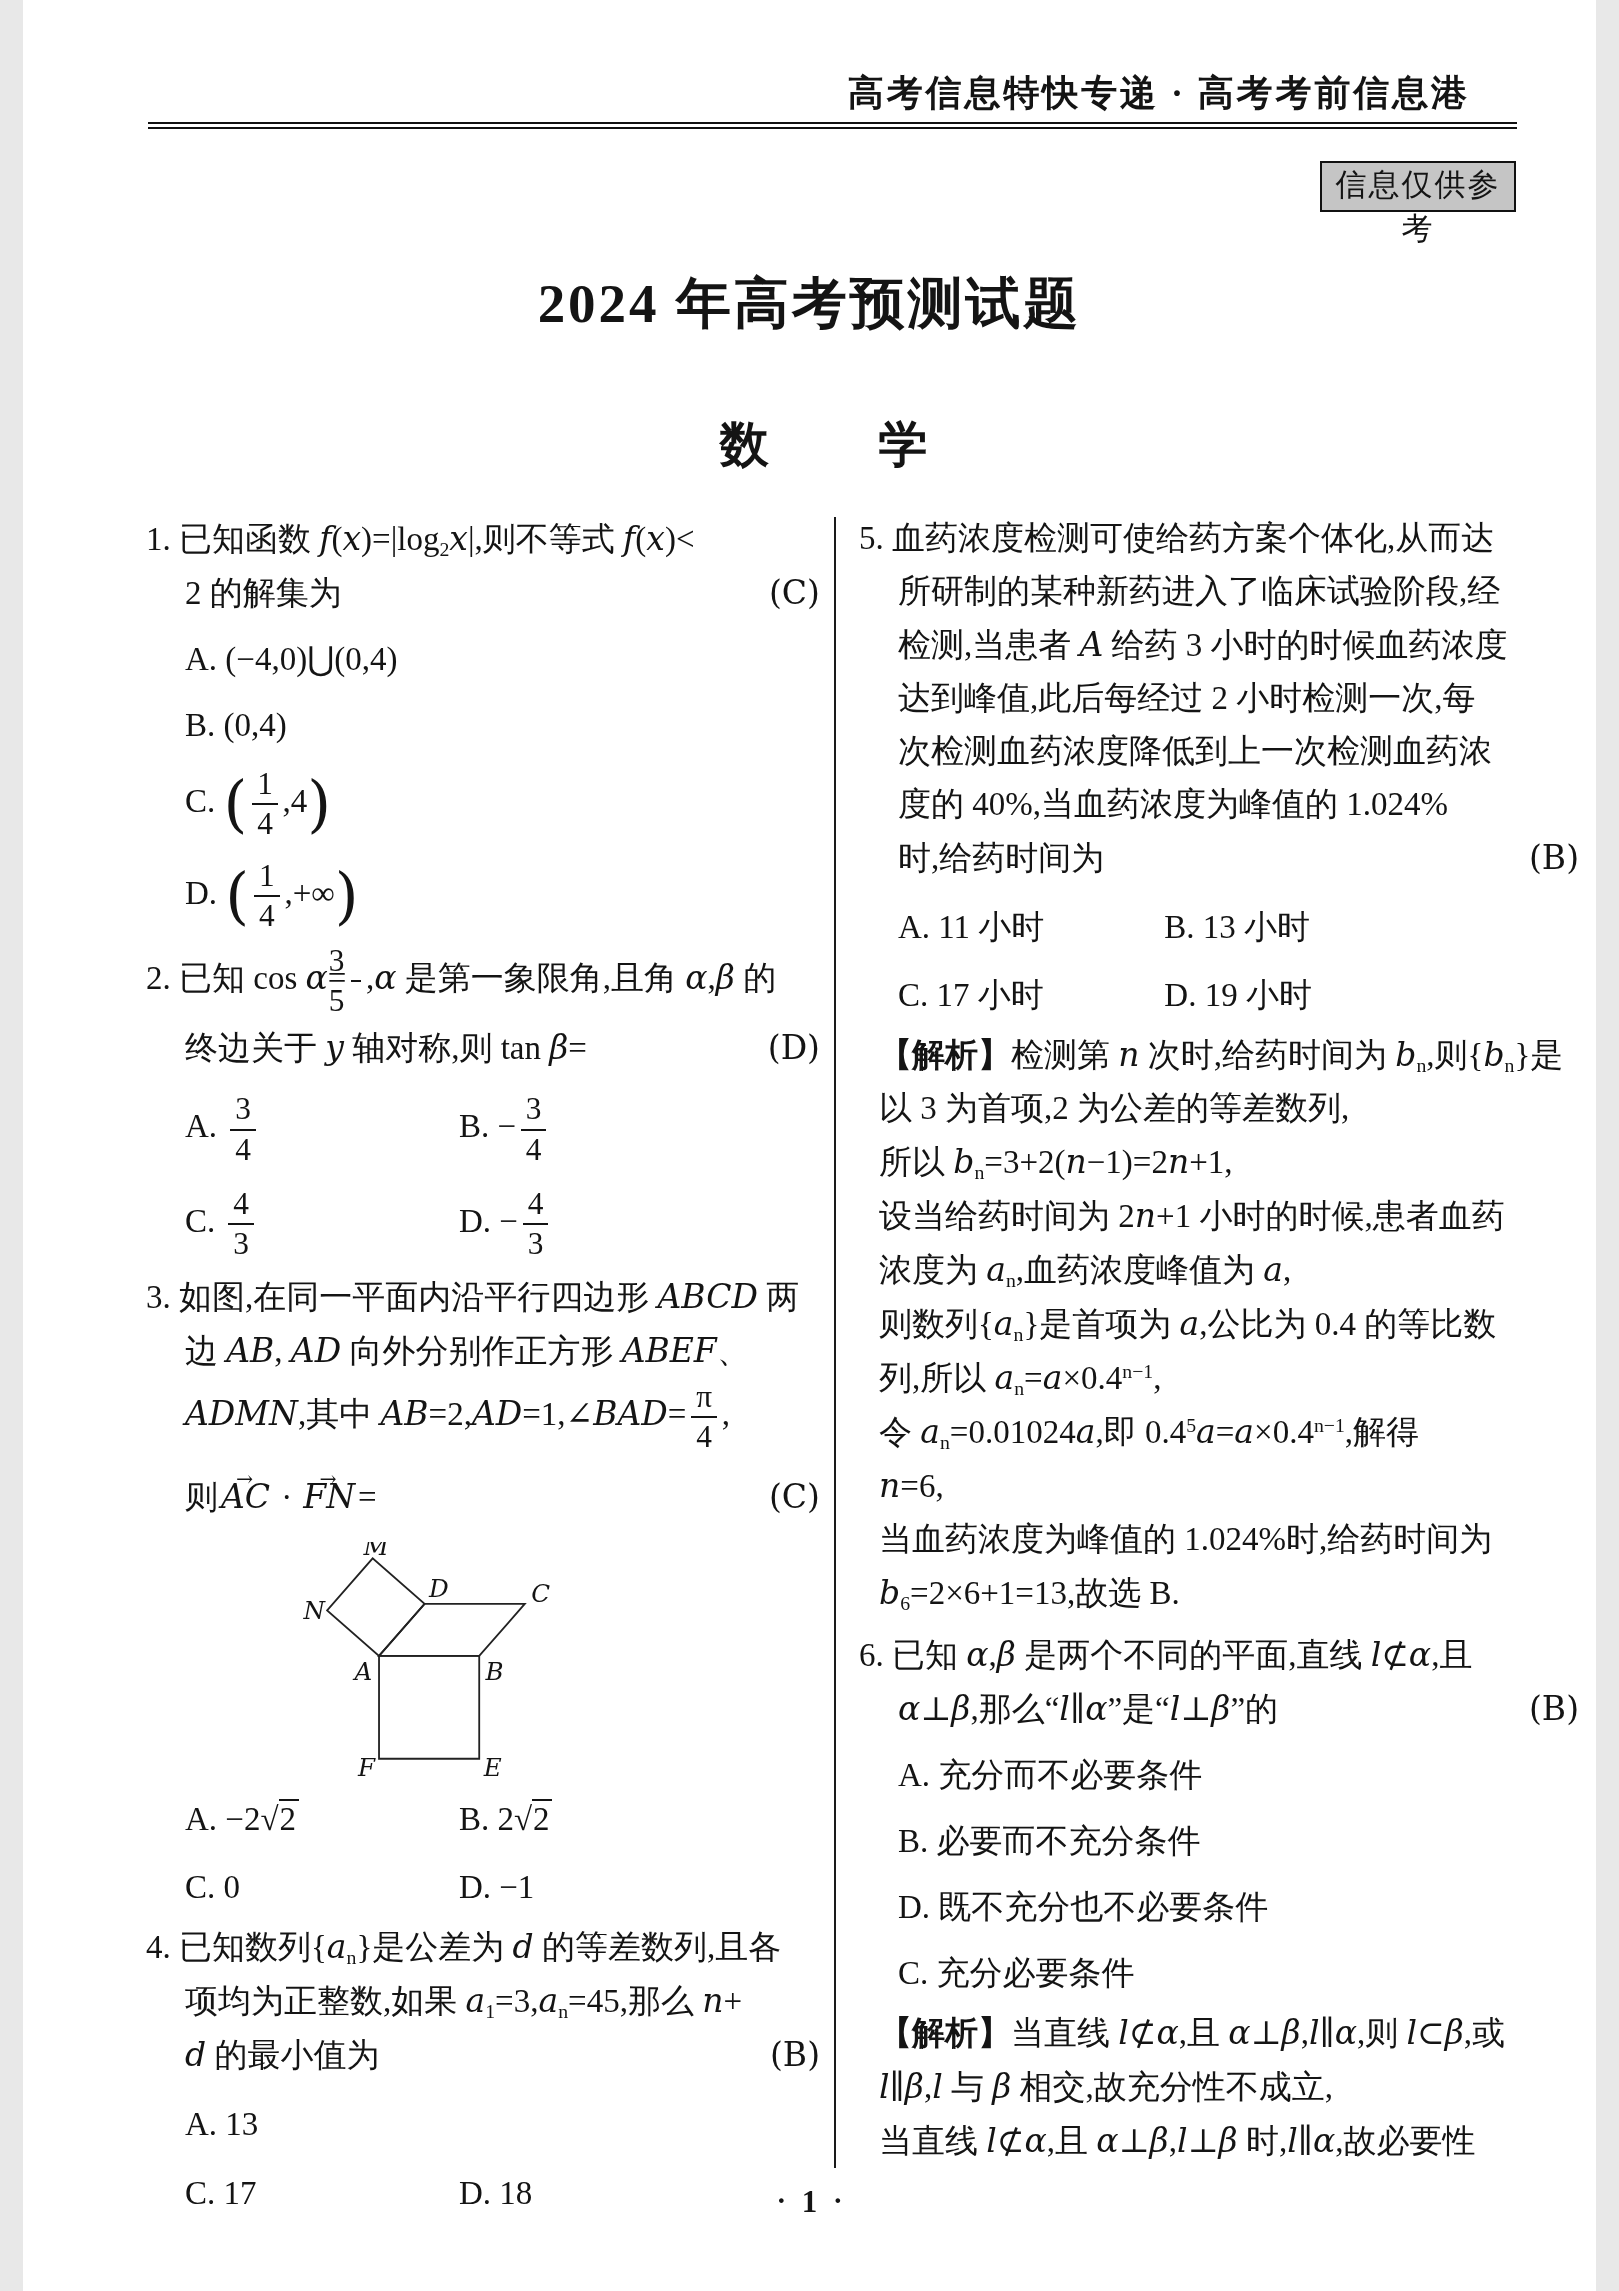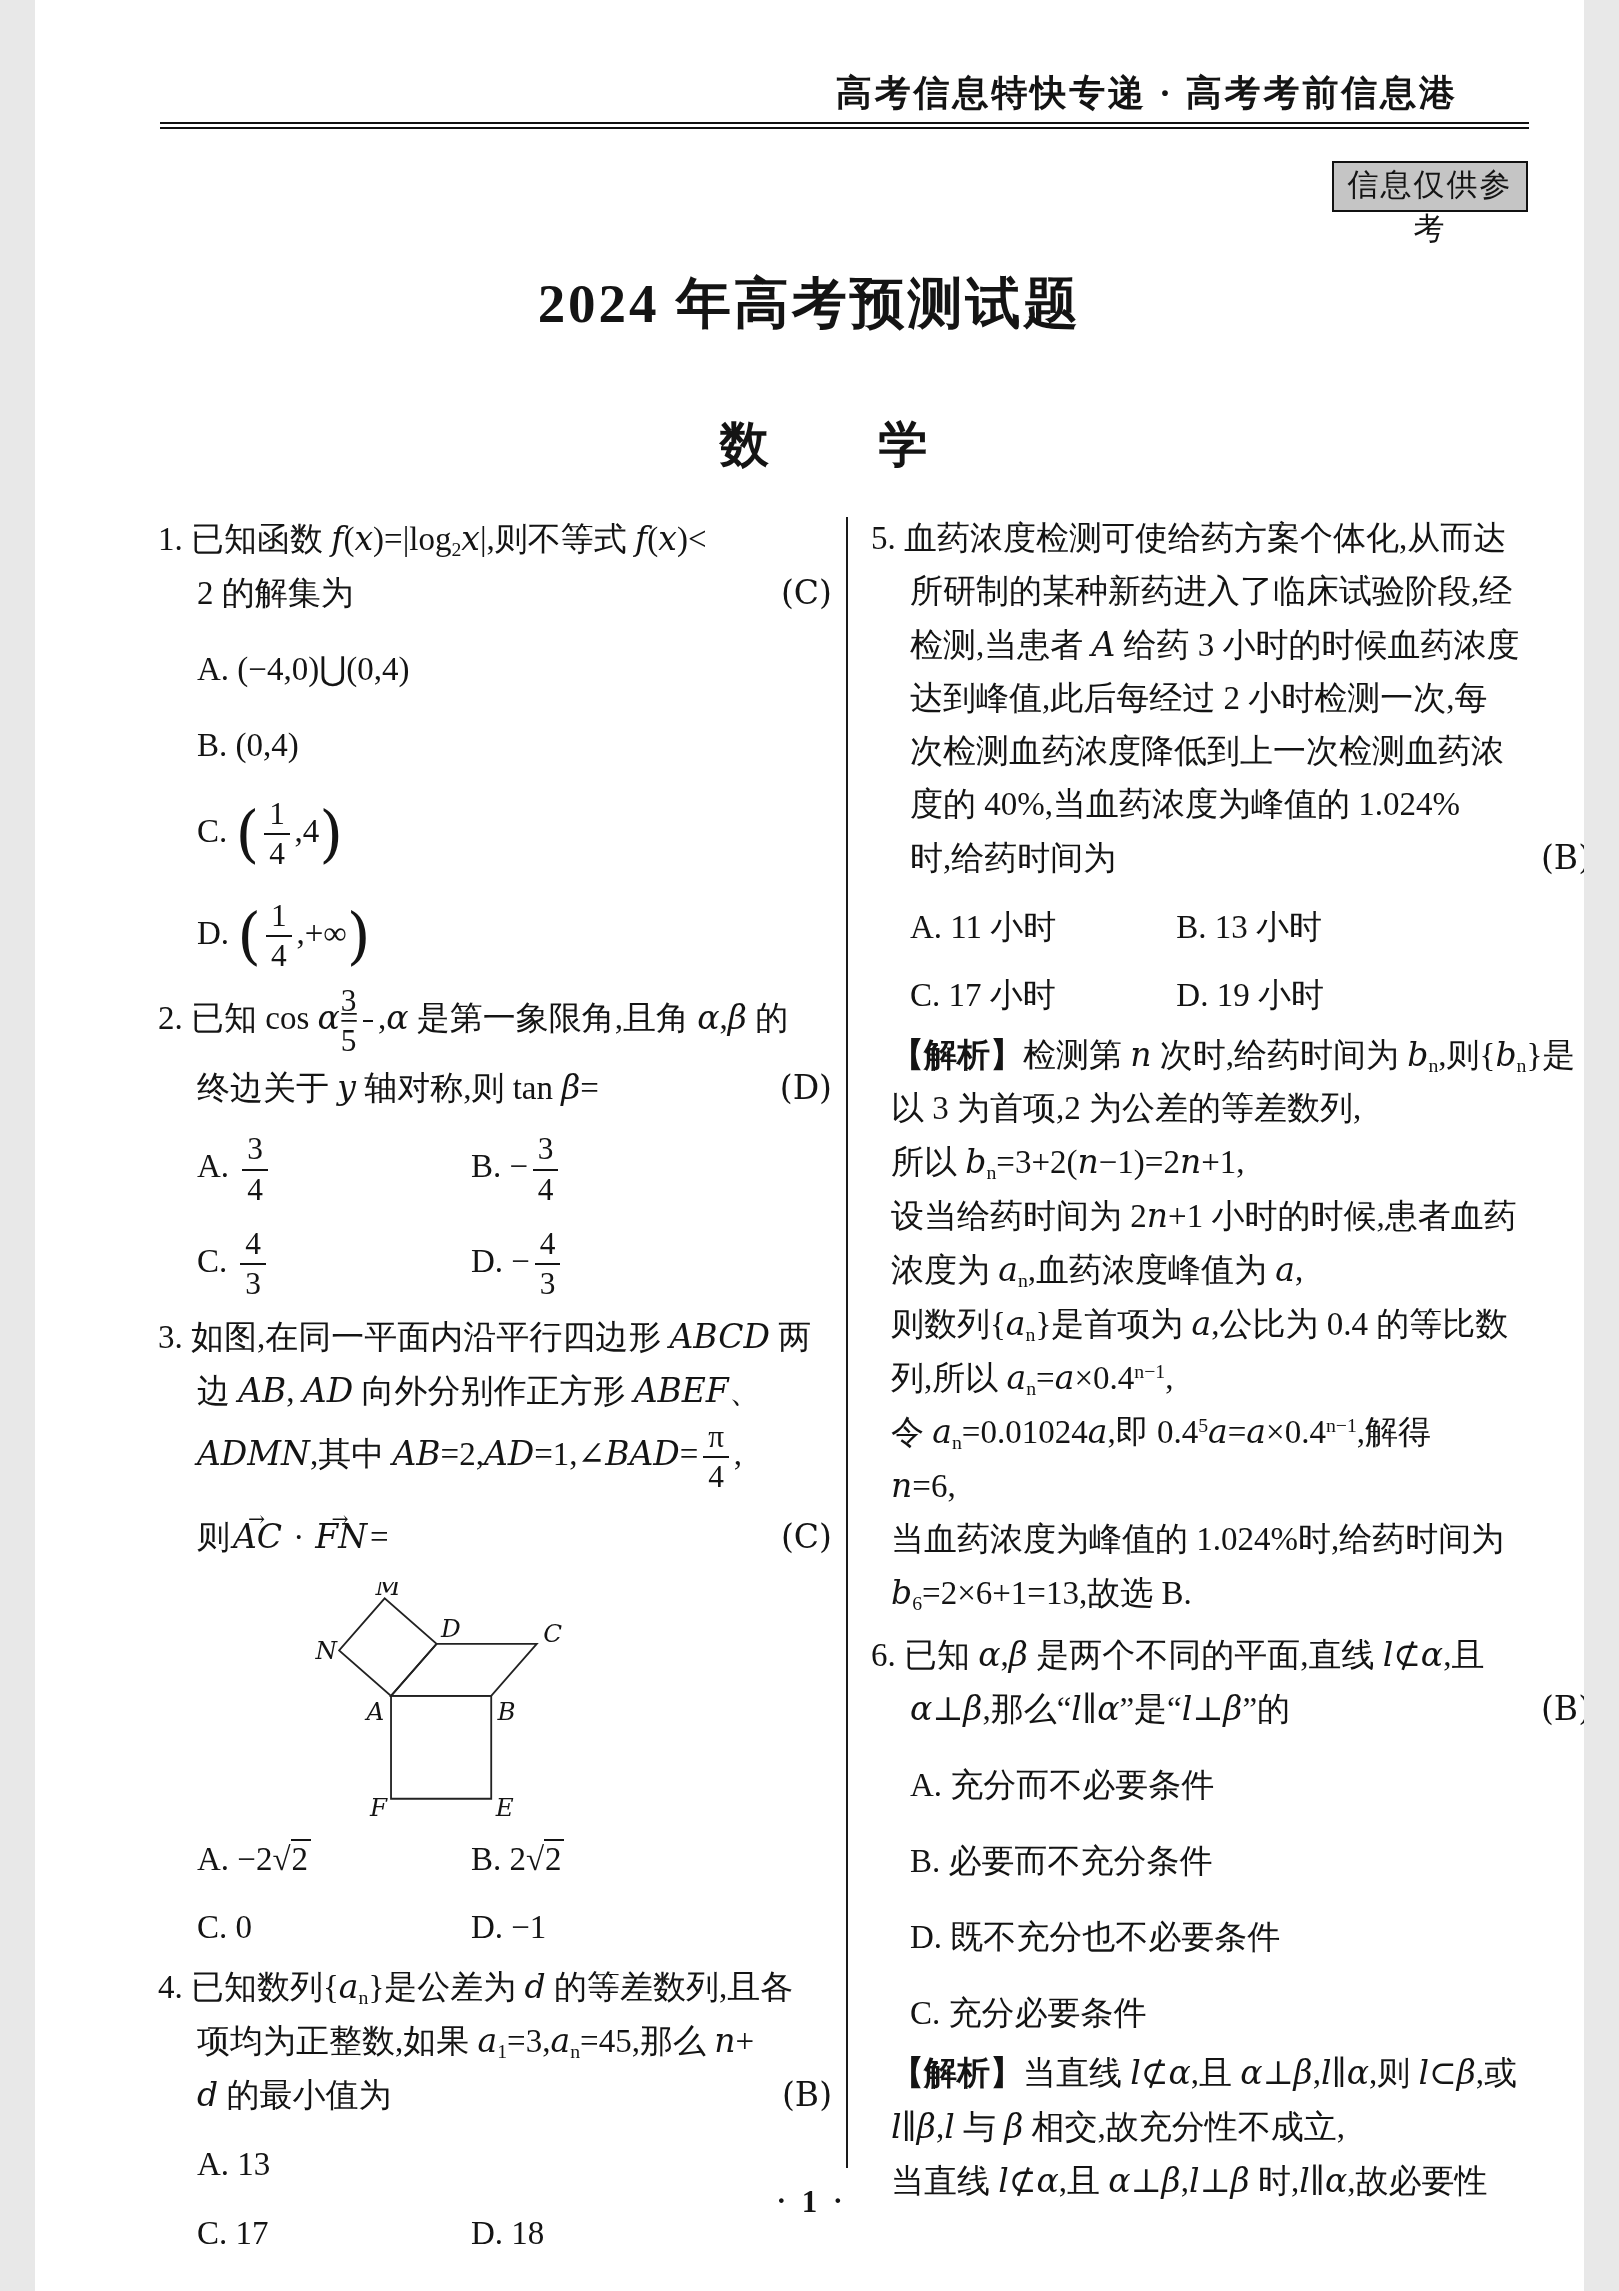--- a/index.html
+++ b/index.html
@@ -4,20 +4,21 @@
 <style>
   html,body{margin:0;padding:0;background:#e8e8e8;}
   .page{
     position:relative;
     width:1549px;height:2292px;
     margin:0 auto;
     background:#ffffff;
     font-family:"Liberation Serif","DejaVu Serif",serif;
     color:#141414;
     overflow:hidden;
+    padding-left:24px;
   }
   
   .slogan{
     position:absolute;top:69px;right:126px;
     font-size:36px;font-weight:700;letter-spacing:2.9px;
     font-family:"Liberation Serif","DejaVu Serif",serif;
   }
   .rule{
     position:absolute;left:125px;top:122px;width:1369px;height:2.9px;
     border-top:2.9px solid #111;border-bottom:2px solid #111;
@@ -39,21 +40,21 @@
   
   .divider{position:absolute;left:811px;top:517px;width:2px;height:1651px;background:#1a1a1a;}
   .col{position:absolute;top:512px;font-size:33px;line-height:53px;}
   .col-left{left:123px;width:676px;}
   .col-right{left:836px;width:722px;}
   .q{padding-left:39px;margin-bottom:5.9px;}
   .first{text-indent:-39px;}
   .line{min-height:53px;}
   .flexline{display:flex;justify-content:space-between;align-items:baseline;}
   .ans{font-family:"DejaVu Serif",serif;padding-right:2px;}
-  .opt{margin-top:23px;}
+  .opt{margin-top:13px;}
   .optrow{display:flex;margin-top:15.7px;}
   .col-left .optrow .o1{width:43%;}
   .col-right .optrow .o1{width:39%;}
   .optrow .o2{flex:1;}
   .sol{margin-bottom:7.8px;margin-left:20px;}
   
   .mi{font-family:"DejaVu Serif",serif;font-style:italic;}
   sub{font-size:0.6em;vertical-align:-0.3em;line-height:0;}
   sup{font-size:0.6em;vertical-align:0.55em;line-height:0;}
   .frac{

